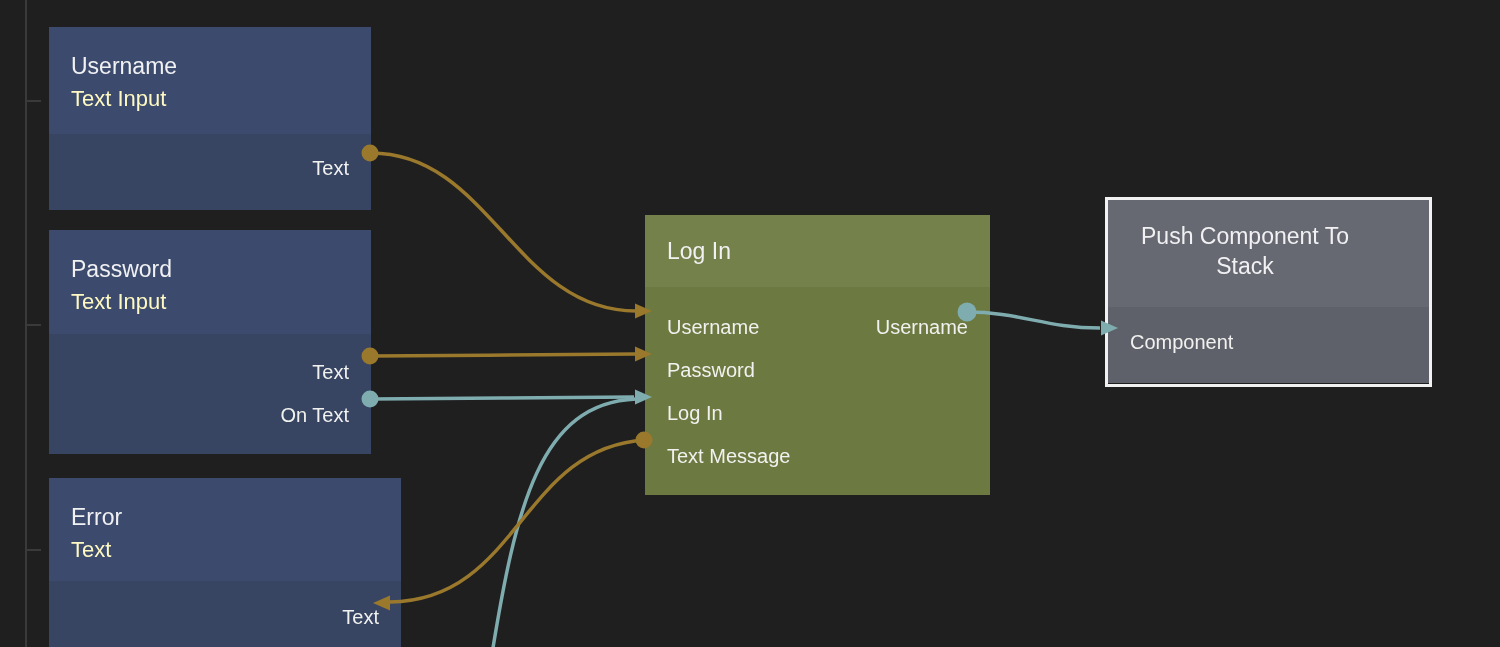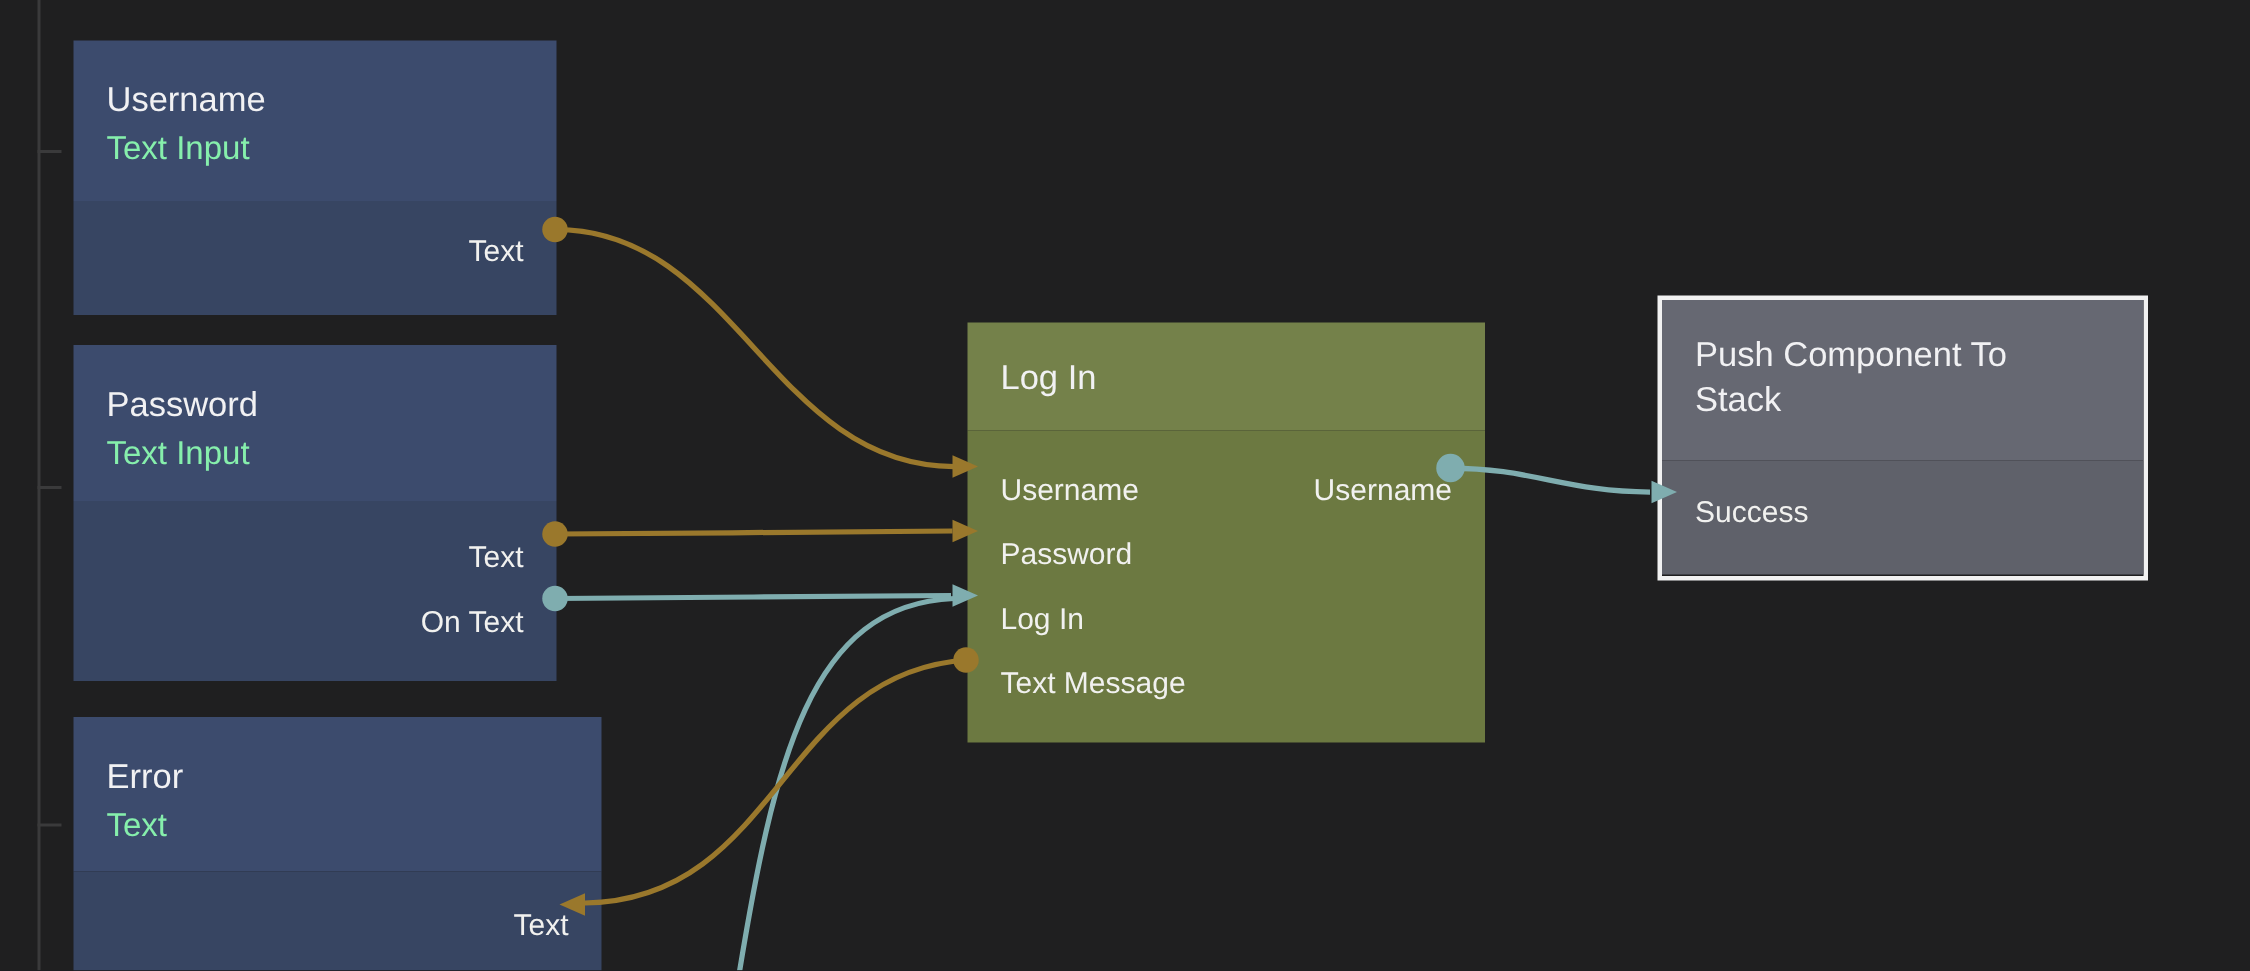--- a/index.html
+++ b/index.html
@@ -10,34 +10,34 @@
     -webkit-font-smoothing:antialiased;
   }
   
   .ruler-line{position:absolute;left:25px;top:0;width:2px;height:647px;background:#3a3a3b;}
   .ruler-tick{position:absolute;left:25px;width:16px;height:2px;background:#3a3a3b;}
 
   
   .node{position:absolute;box-sizing:border-box;margin-top:17px;}
   .hd{box-sizing:border-box;padding:24px 22px 0 22px;overflow:hidden;}
   .ttl{font-size:23px;line-height:30px;color:#f1f1f3;}
-  .sub{font-size:22px;line-height:29px;color:#86efac;margin-top:3px;}
+  .sub{font-size:22px;line-height:29px;color:#fef9c3;margin-top:3px;}
   .bd{box-sizing:border-box;}
   .prow{height:43px;display:flex;align-items:center;font-size:20px;color:#f1f1ef;padding:0 22px;}
   .prow.out{justify-content:flex-end;}
   .prow .pr{margin-left:auto;}
 
   .blue  .hd{background:#3c4b6d;}
   .blue  .bd{background:#374562;}
   .green .hd{background:#74814a;}
   .green .bd{background:#6c7941;}
   .gray{border:3.5px solid #f1f1f1;}
   .gray .hd{background:#666872;}
   .gray .bd{background:#5f616a;}
-  .gray .ttl{max-width:230px;}
+  .gray .ttl{max-width:230px;text-align:center;}
 
   
   #n-username{left:49px;top:10px;width:322px;height:183px;}
   #n-username .hd{height:107px;}
   #n-username .bd{height:76px;padding-top:13px;}
 
   #n-password{left:49px;top:213px;width:322px;height:224px;}
   #n-password .hd{height:104px;}
   #n-password .bd{height:120px;padding-top:17px;}
 
@@ -126,21 +126,21 @@
       </div>
     </div>
   </div>
 
   <div class="node gray" id="n-push">
     <div class="hd">
       <div class="ttl">Push Component To Stack</div>
     </div>
     <div class="bd">
       <div class="prow">
-        <span class="pl">Success</span>
+        <span class="pl">Component</span>
       </div>
     </div>
   </div>
 
   <svg class="wires" width="1500" height="647" viewBox="0 0 1500 647">
 
     <path class="wire" d="M 371 153 C 490 153, 515 311, 636 311" stroke="#9a782c"></path>
 
     <path class="wire" d="M 371 356 C 460 356, 545 354, 635 354" stroke="#9a782c"></path>
 

